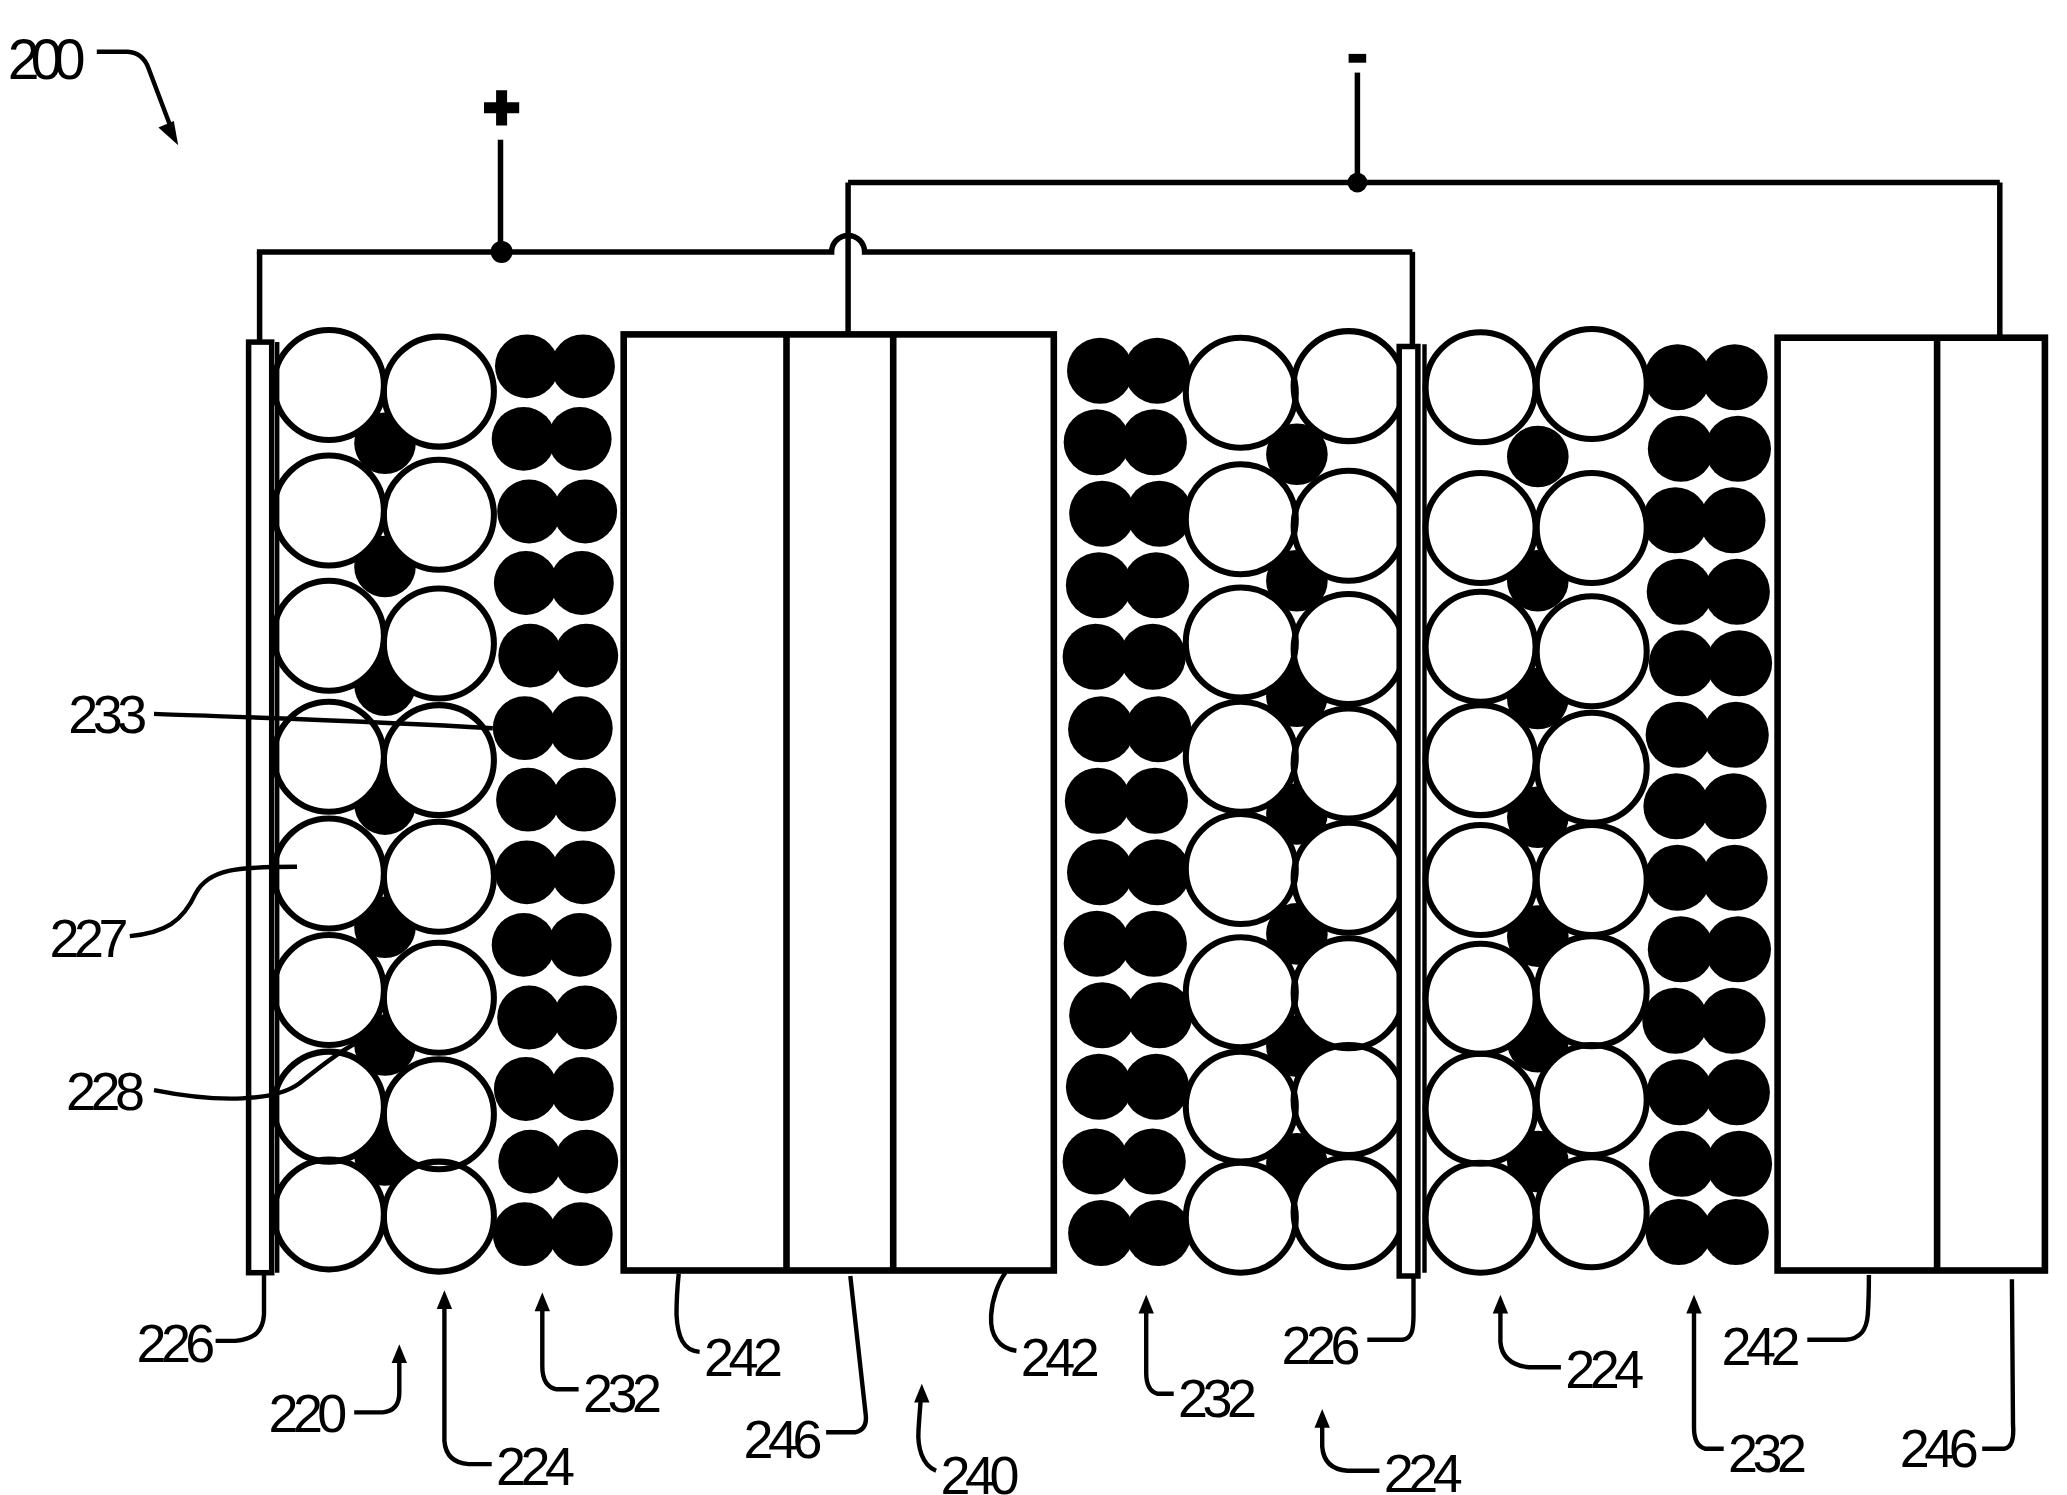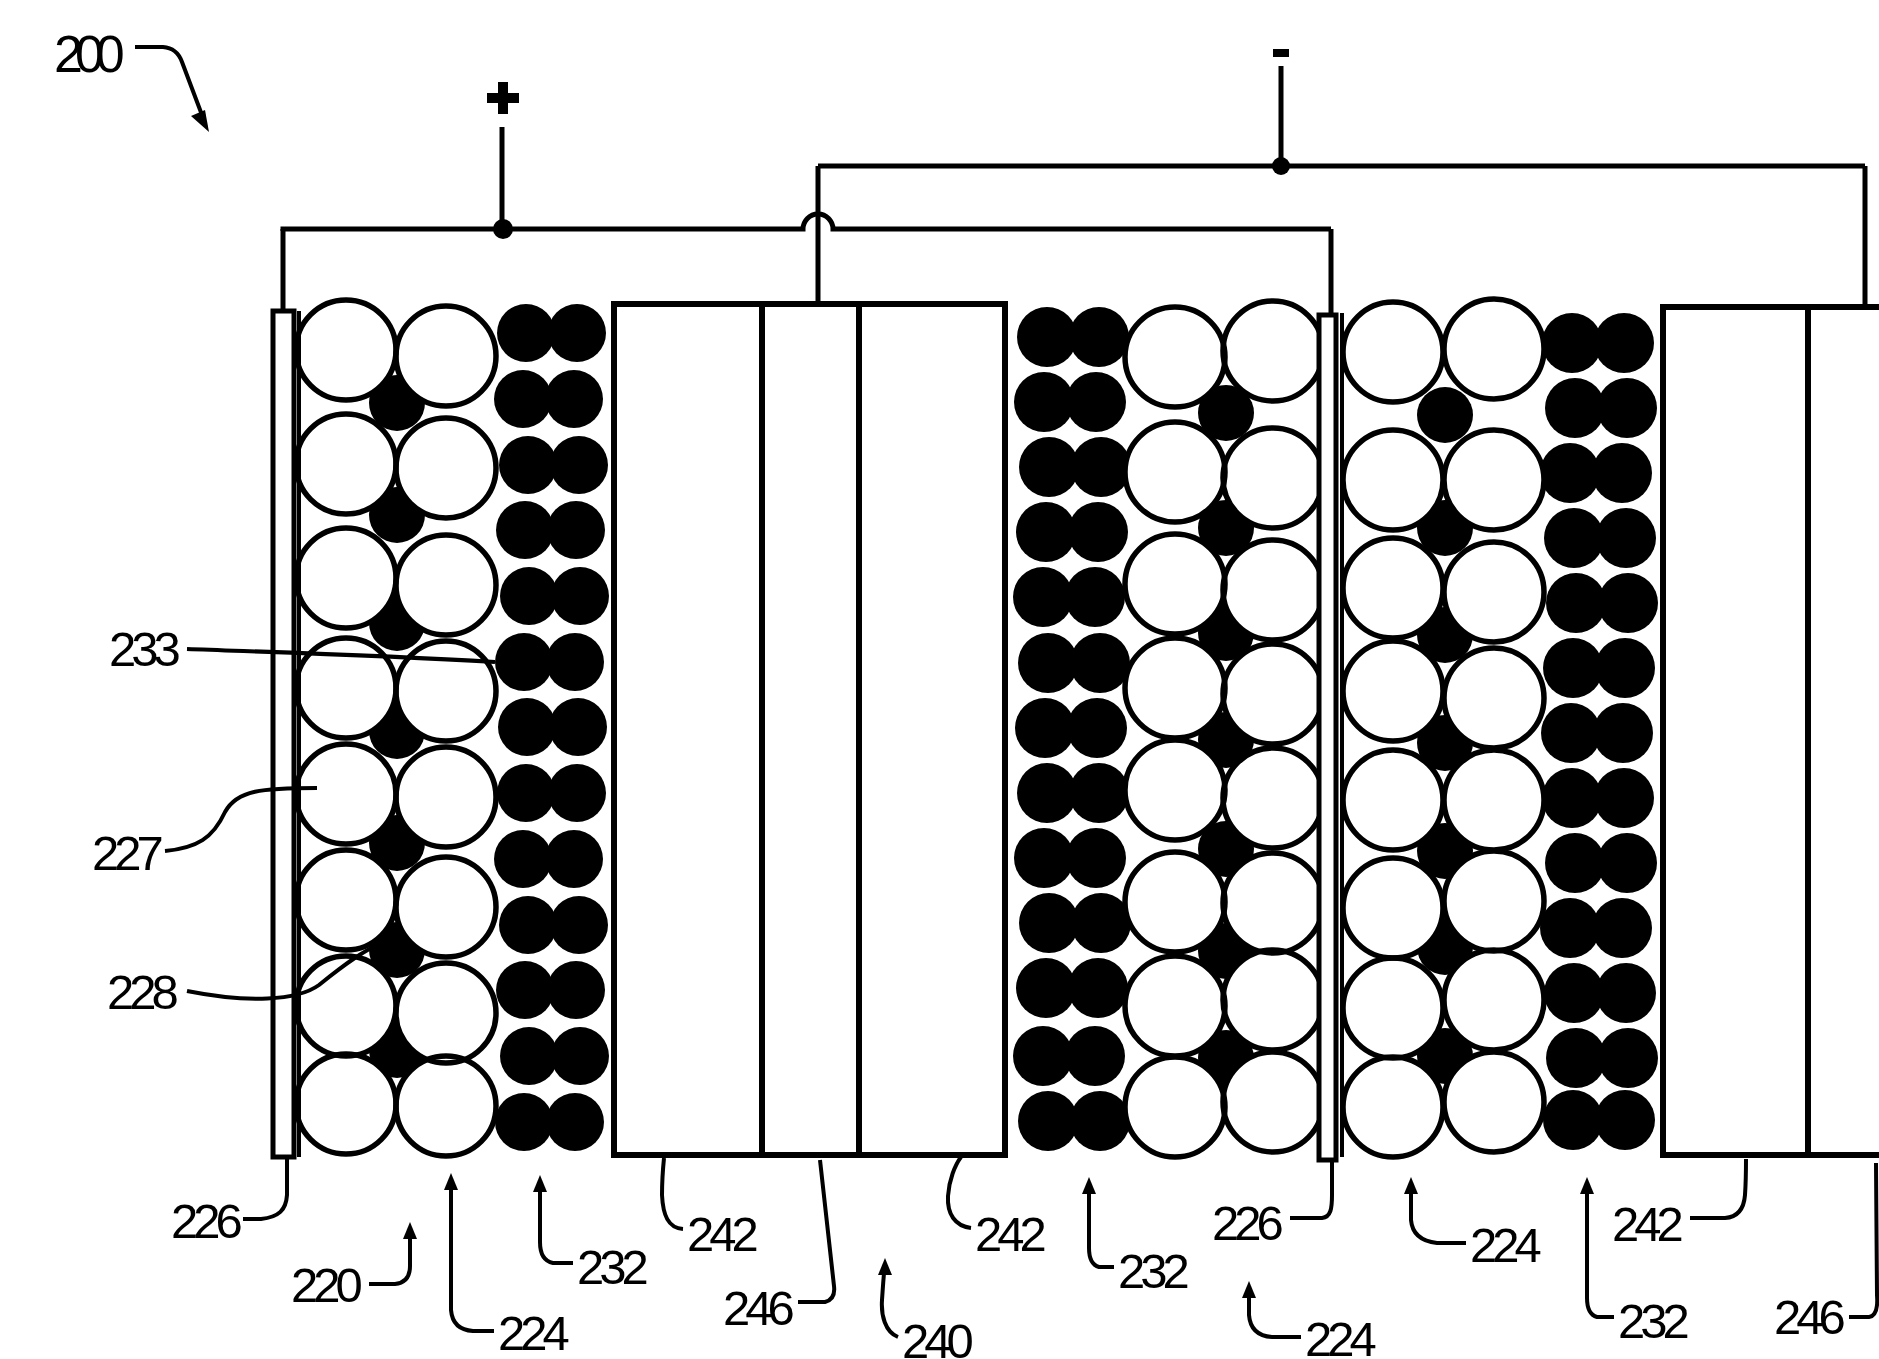--- a/index.html
+++ b/index.html
@@ -1,16 +1,16 @@
 <!DOCTYPE html>
 <html><head>
 <meta charset="utf-8">
 <style>
   html,body { margin:0; padding:0; background:#fff; }
-  #fig { width:1642px; height:1359px; position:relative;margin-left:47px; }
+  #fig { width:1642px; height:1359px; position:relative; }
 </style>
 </head>
 <body>
 <div id="fig">
 <svg width="1879" height="1359" viewBox="0 0 1879 1359">
 <path d="M455 127 V229" stroke="#000" stroke-width="5" fill="none"></path>
 <path d="M236 231 V229 H756 A15 15 0 0 1 786 229 H1284" stroke="#000" stroke-width="5" fill="none"></path>
 <path d="M236 229 V311" stroke="#000" stroke-width="5" fill="none"></path>
 <path d="M1284 229 V317" stroke="#000" stroke-width="5" fill="none"></path>
 <path d="M1234 66 V166" stroke="#000" stroke-width="5" fill="none"></path>

